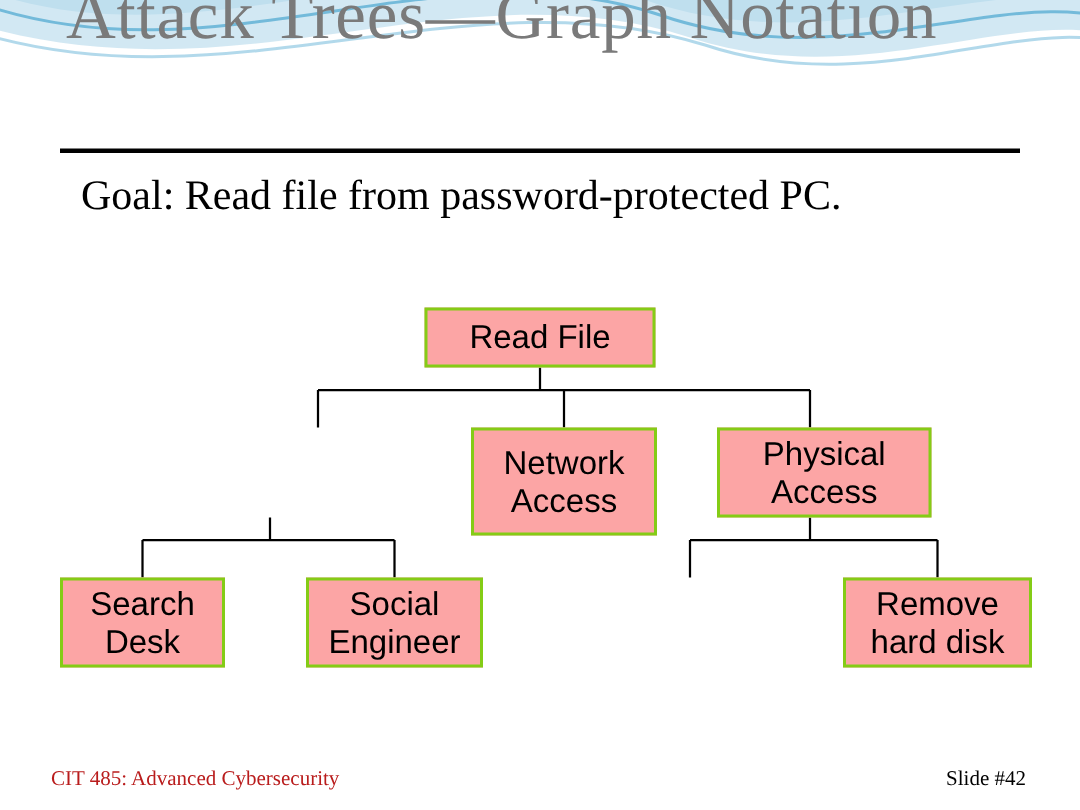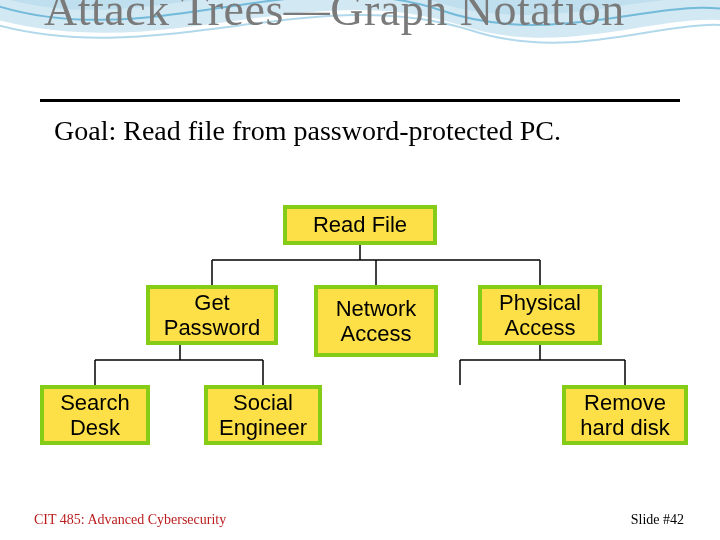--- a/index.html
+++ b/index.html
@@ -50,22 +50,22 @@
   .tree {
     position: absolute;
     top: 190px;
     left: 0;
     width: 720px;
     height: 300px;
     z-index: 2;
   }
   .node {
     position: absolute;
-    border: 4px solid #84cc16;
-    background: #fde047;
+    border: 2px solid #84cc16;
+    background: #fca5a5;
     color: #000;
     font-family: Arial, Helvetica, sans-serif;
     font-size: 22px;
     text-align: center;
     display: flex;
     align-items: center;
     justify-content: center;
     line-height: 1.15;
     padding: 2px 4px;
   }
@@ -120,25 +120,23 @@
     <line x1="263" y1="170" x2="263" y2="195" stroke="#000" stroke-width="1.5"></line>
 
     <line x1="540" y1="155" x2="540" y2="170" stroke="#000" stroke-width="1.5"></line>
     <line x1="460" y1="170" x2="625" y2="170" stroke="#000" stroke-width="1.5"></line>
     <line x1="460" y1="170" x2="460" y2="195" stroke="#000" stroke-width="1.5"></line>
     <line x1="625" y1="170" x2="625" y2="195" stroke="#000" stroke-width="1.5"></line>
   </svg>
 
   <div class="node" style="left:283px; top:15px; width:154px; height:40px;">Read File</div>
 
-  <div class="node" style="left:146px; top:95px; width:132px; height:60px; white-space:pre-line;">Get
-Password</div>
   <div class="node" style="left:314px; top:95px; width:124px; height:72px; white-space:pre-line;">Network
 Access</div>
-  <div class="node" style="left:478px; top:95px; width:124px; height:60px; white-space:pre-line;">Physical
+  <div class="node" style="left:478px; top:95px; width:143px; height:60px; white-space:pre-line;">Physical
 Access</div>
 
   <div class="node" style="left:40px; top:195px; width:110px; height:60px; white-space:pre-line;">Search
 Desk</div>
   <div class="node" style="left:204px; top:195px; width:118px; height:60px; white-space:pre-line;">Social
 Engineer</div>
   <div class="node" style="left:562px; top:195px; width:126px; height:60px; white-space:pre-line;">Remove
 hard disk</div>
 </div>
 

